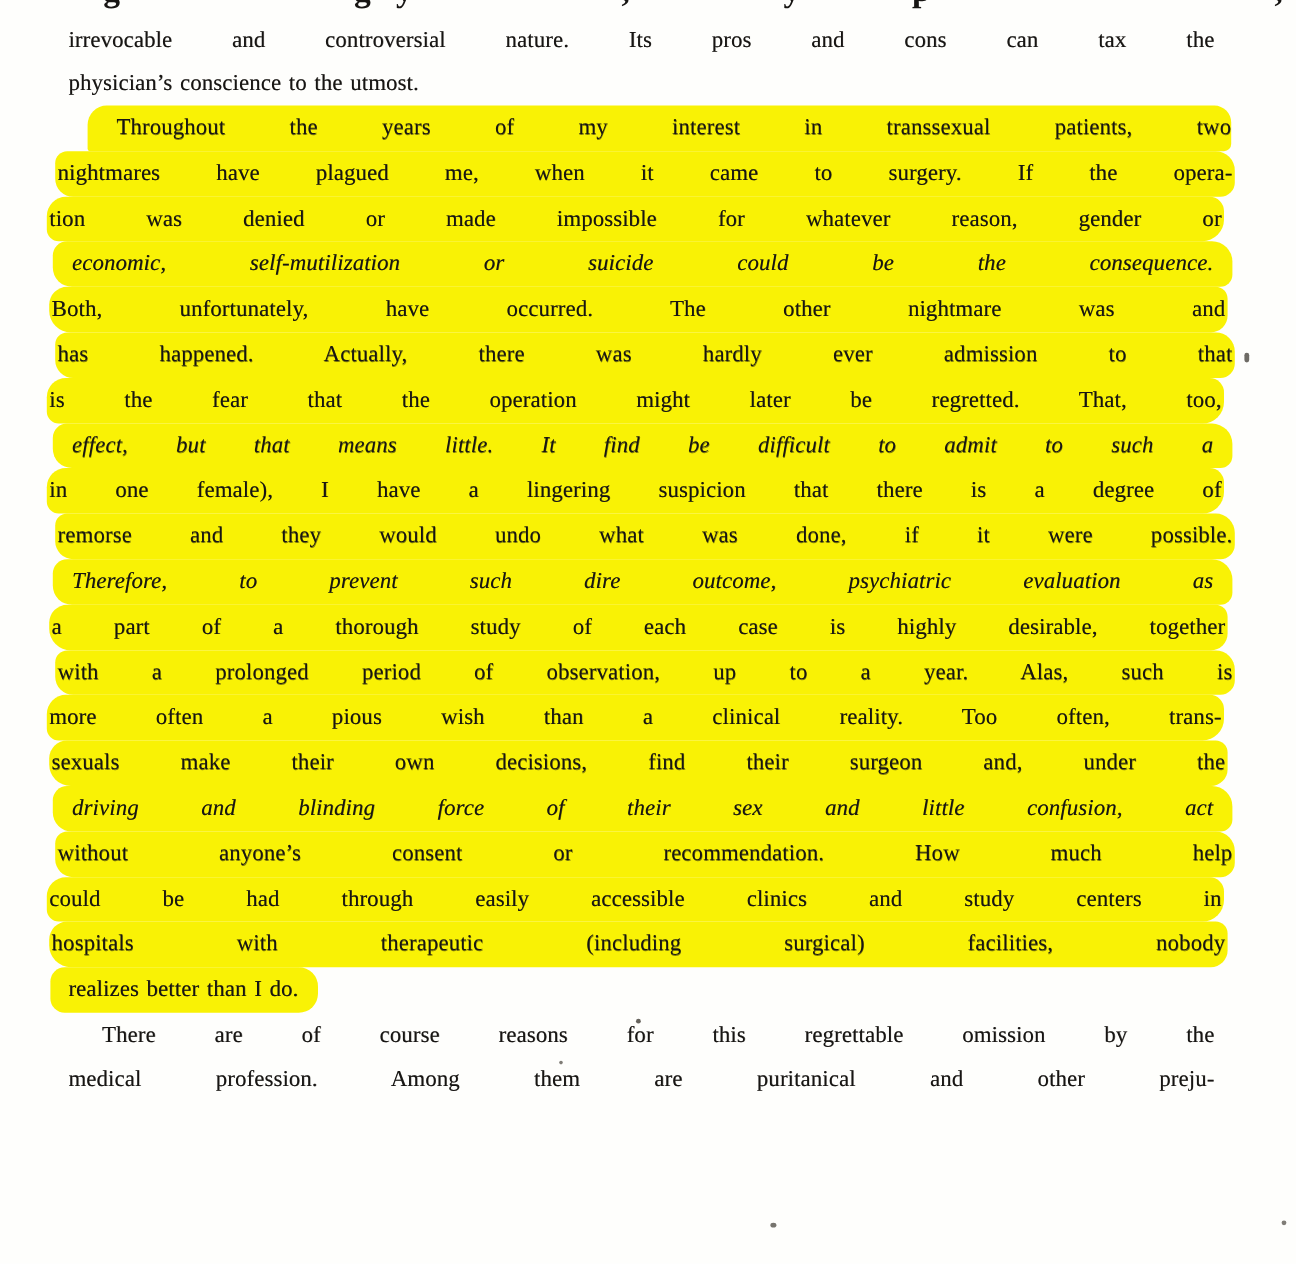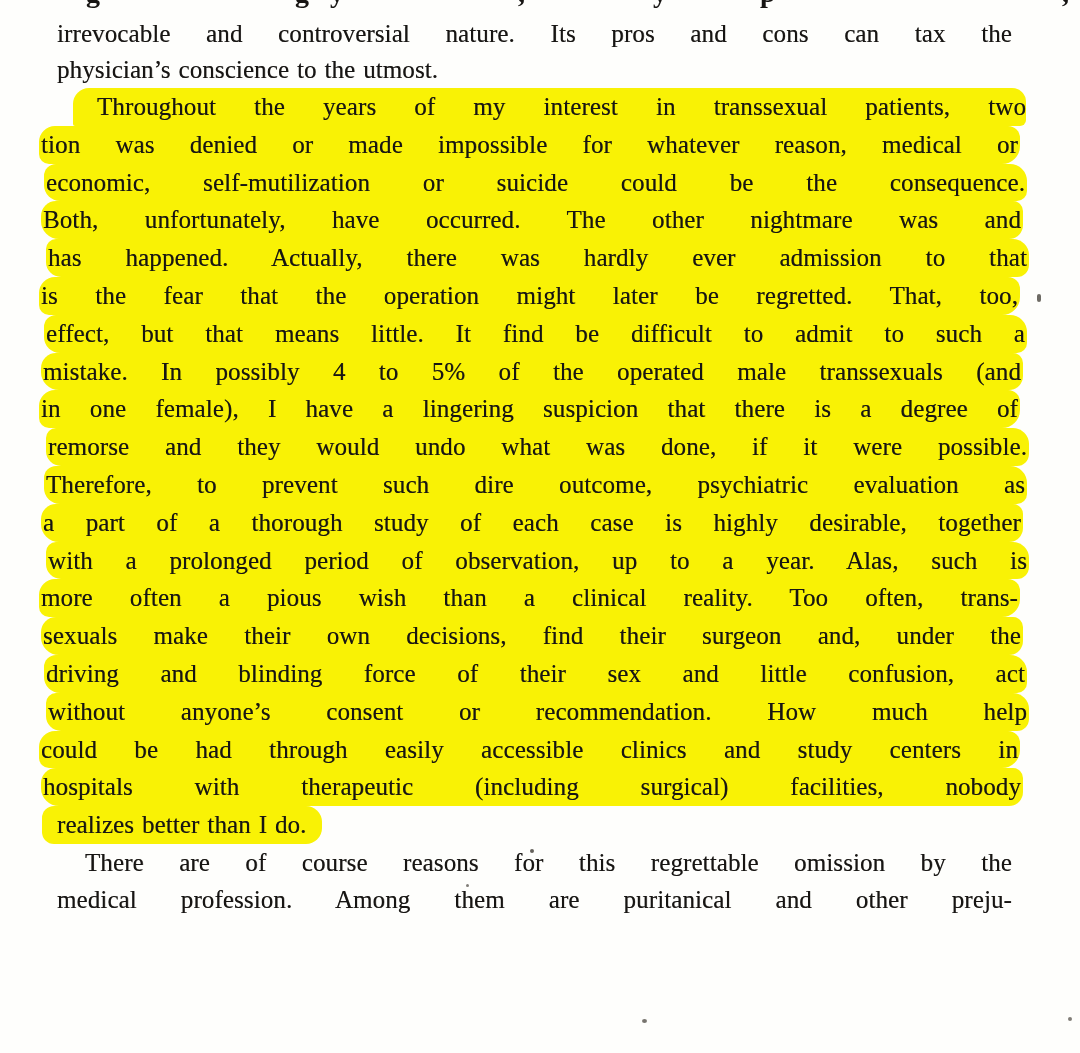--- a/index.html
+++ b/index.html
@@ -29,42 +29,42 @@
     font-size:28px;line-height:28px;
     color:var(--ink-color);
     font-weight:600;
   }
   
   .textcol{
     position:absolute;left:57px;top:16px;width:955px;
   }
   .line{
     display:block;
-    font-size:25px;
+    font-size:19px;
     line-height:36px;
     letter-spacing:.1px;
     word-spacing:1.5px;
     color:var(--ink-color);
     text-shadow:.3px .3px 0 rgba(23,21,19,.55);
   }
   .just{
     text-align:justify;
     -moz-text-align-last:justify;
     text-align-last:justify;
   }
   .indent{ text-indent:28px; }
   
   .hl{
     background:var(--highlight-color);
     line-height:37.8px;
   }
   .w0{ margin-left:-16px; margin-right:-11px; border-radius:15px 10px 14px 18px; padding:0 2px;}
   .w1{ margin-left:-11px; margin-right:-17px; border-radius:10px 16px 12px 15px; padding:0 2px;}
   .w2{ margin-left:-18px; margin-right:-8px;  border-radius:16px 12px 18px 10px; padding:0 2px;}
-  .w3{ margin-left:-13px; margin-right:-15px; border-radius:12px 17px 10px 16px; padding:0 2px;}
+  .w3{ margin-left:-13px; margin-right:-15px; border-radius:12px 17px 10px 16px; padding:0 16px;font-style:italic;}
   .hl.first{
     margin-left:16px; margin-right:-14px;
     text-indent:24px;
     border-radius:16px 14px 6px 2px;
   }
   .hl.last{
     display:inline-block;
     width:auto;
     margin-left:-15px;
     padding:0 16px 0 15px;
@@ -103,27 +103,27 @@
 
   <div class="textcol">
 
     <div>
       <div class="line just">irrevocable and controversial nature. Its pros and cons can tax the</div>
       <div class="line">physician’s conscience to the utmost.</div>
     </div>
 
     <div>
       <div class="line hl just first">Throughout the years of my interest in transsexual patients, two</div>
-      <div class="line hl just w2">tion was denied or made impossible for whatever reason, medical or</div>
+      <div class="line hl just w1">nightmares have plagued me, when it came to surgery. If the opera-</div>
+      <div class="line hl just w2">tion was denied or made impossible for whatever reason, gender or</div>
       <div class="line hl just w3">economic, self-mutilization or suicide could be the consequence.</div>
       <div class="line hl just w0">Both, unfortunately, have occurred. The other nightmare was and</div>
       <div class="line hl just w1">has happened. Actually, there was hardly ever admission to that</div>
       <div class="line hl just w2">is the fear that the operation might later be regretted. That, too,</div>
       <div class="line hl just w3">effect, but that means little. It find be difficult to admit to such a</div>
-      <div class="line hl just w0">mistake. In possibly 4 to 5% of the operated male transsexuals (and</div>
       <div class="line hl just w2">in one female), I have a lingering suspicion that there is a degree of</div>
       <div class="line hl just w1">remorse and they would undo what was done, if it were possible.</div>
       <div class="line hl just w3">Therefore, to prevent such dire outcome, psychiatric evaluation as</div>
       <div class="line hl just w0">a part of a thorough study of each case is highly desirable, together</div>
       <div class="line hl just w1">with a prolonged period of observation, up to a year. Alas, such is</div>
       <div class="line hl just w2">more often a pious wish than a clinical reality. Too often, trans-</div>
       <div class="line hl just w0">sexuals make their own decisions, find their surgeon and, under the</div>
       <div class="line hl just w3">driving and blinding force of their sex and little confusion, act</div>
       <div class="line hl just w1">without anyone’s consent or recommendation. How much help</div>
       <div class="line hl just w2">could be had through easily accessible clinics and study centers in</div>

